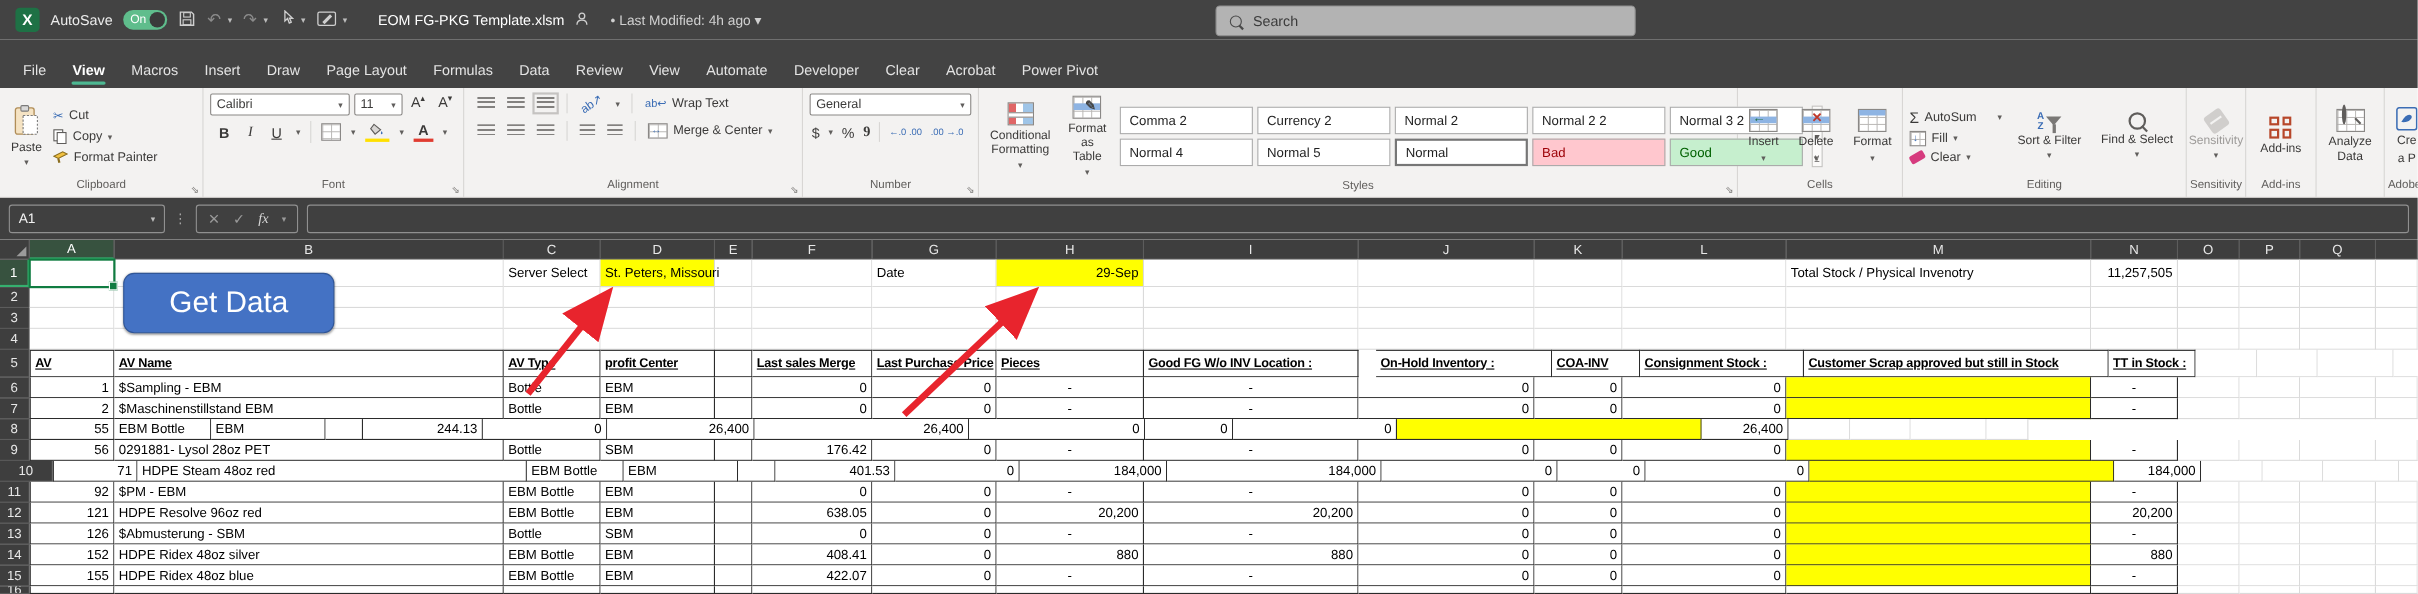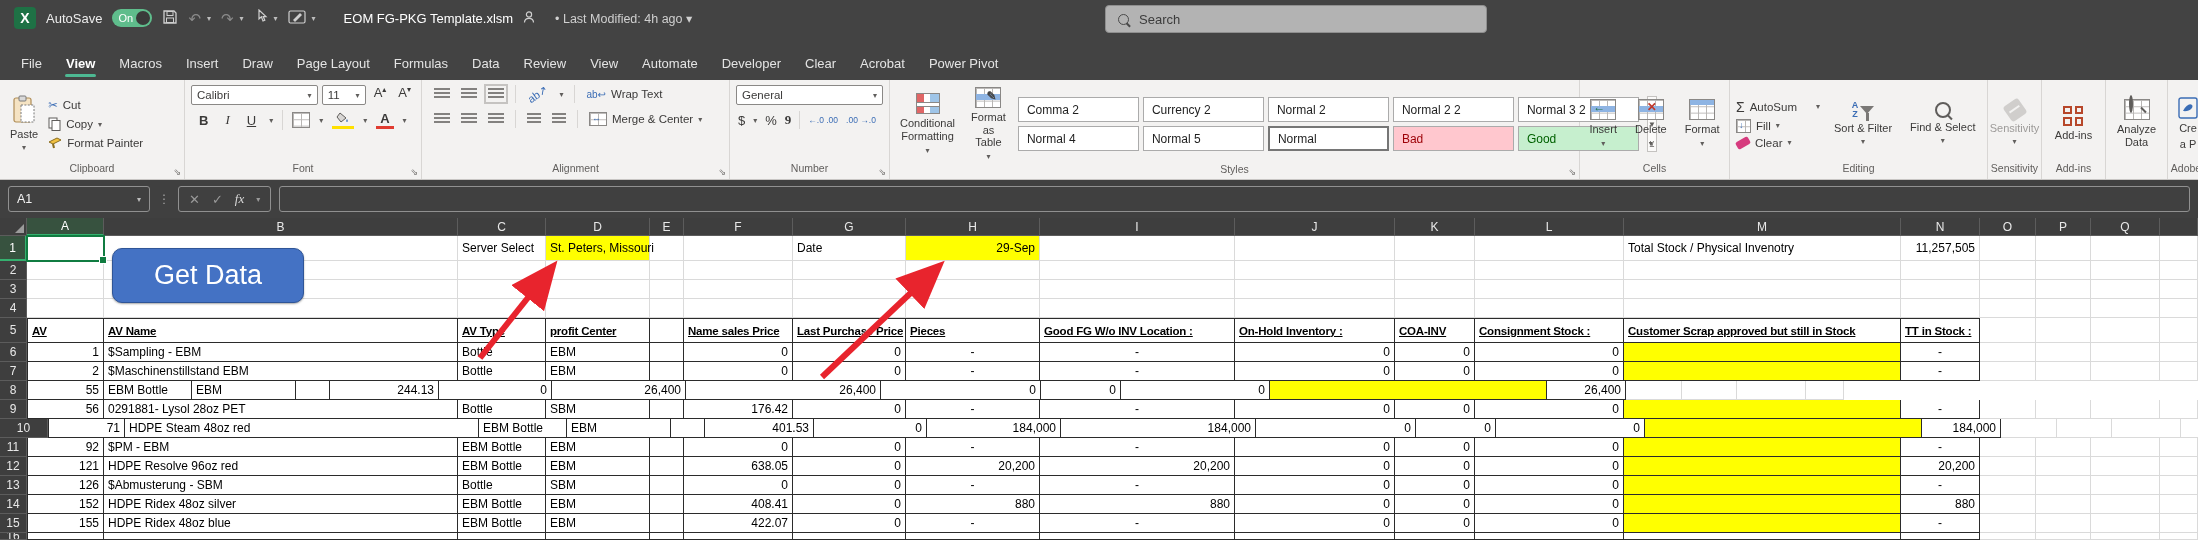--- a/index.html
+++ b/index.html
@@ -588,25 +588,25 @@
       <div class="cell" style="width: 69px; height: 19px;"></div>
       <div class="cell" style="width: 38px; height: 19px;"></div>
     </div>
     <div class="srow">
       <div class="cell hcell rnum" style="width: 27px; height: 25px;">5</div>
       <div class="cell tbl tbl-top hdr tbl-left" style="width: 77px; height: 25px;">AV</div>
       <div class="cell tbl tbl-top hdr" style="width: 354px; height: 25px;">AV Name</div>
       <div class="cell tbl tbl-top hdr" style="width: 88px; height: 25px;">AV Type</div>
       <div class="cell tbl tbl-top hdr" style="width: 104px; height: 25px;">profit Center</div>
       <div class="cell tbl tbl-top hdr" style="width: 34px; height: 25px;"></div>
-      <div class="cell tbl tbl-top hdr" style="width: 109px; height: 25px;">Name sales Price</div>
+      <div class="cell tbl tbl-top hdr" style="width: 109px; height: 25px;">Last sales Merge</div>
       <div class="cell tbl tbl-top hdr" style="width: 113px; height: 25px;">Last Purchase Price</div>
       <div class="cell tbl tbl-top hdr" style="width: 134px; height: 25px;">Pieces</div>
       <div class="cell tbl tbl-top hdr" style="width: 195px; height: 25px;">Good FG W/o INV Location :</div>
-      <div class="cell tbl tbl-top hdr" style="width: 160px; height: 25px;">On-Hold Inventory :</div>
+      <div class="cell tbl tbl-top hdr" style="width: 160px; height: 25px; margin-left: 16px;">On-Hold Inventory :</div>
       <div class="cell tbl tbl-top hdr" style="width: 80px; height: 25px;">COA-INV</div>
       <div class="cell tbl tbl-top hdr" style="width: 149px; height: 25px;">Consignment Stock :</div>
       <div class="cell tbl tbl-top hdr" style="width: 277px; height: 25px;">Customer Scrap approved but still in Stock</div>
       <div class="cell tbl tbl-top hdr" style="width: 79px; height: 25px;">TT in Stock :</div>
       <div class="cell" style="width: 56px; height: 25px;"></div>
       <div class="cell" style="width: 55px; height: 25px;"></div>
       <div class="cell" style="width: 69px; height: 25px;"></div>
       <div class="cell" style="width: 38px; height: 25px;"></div>
     </div>
     <div class="srow">

